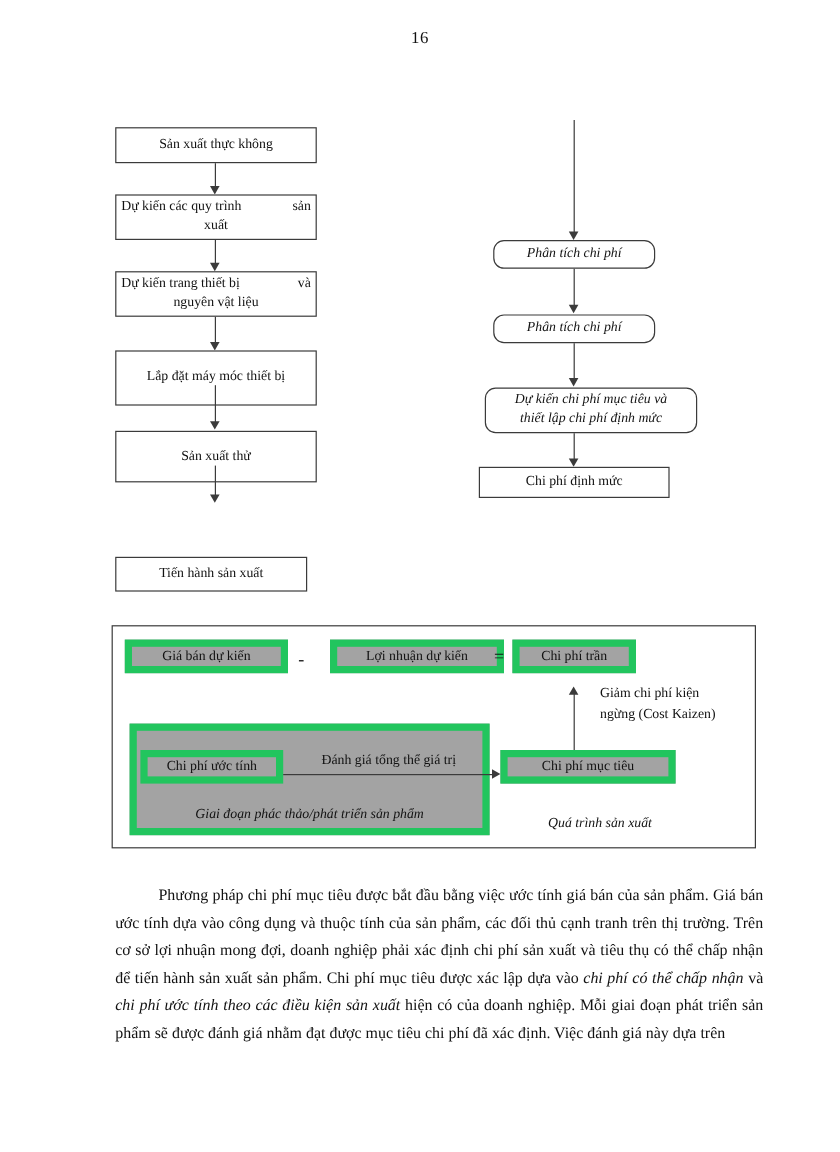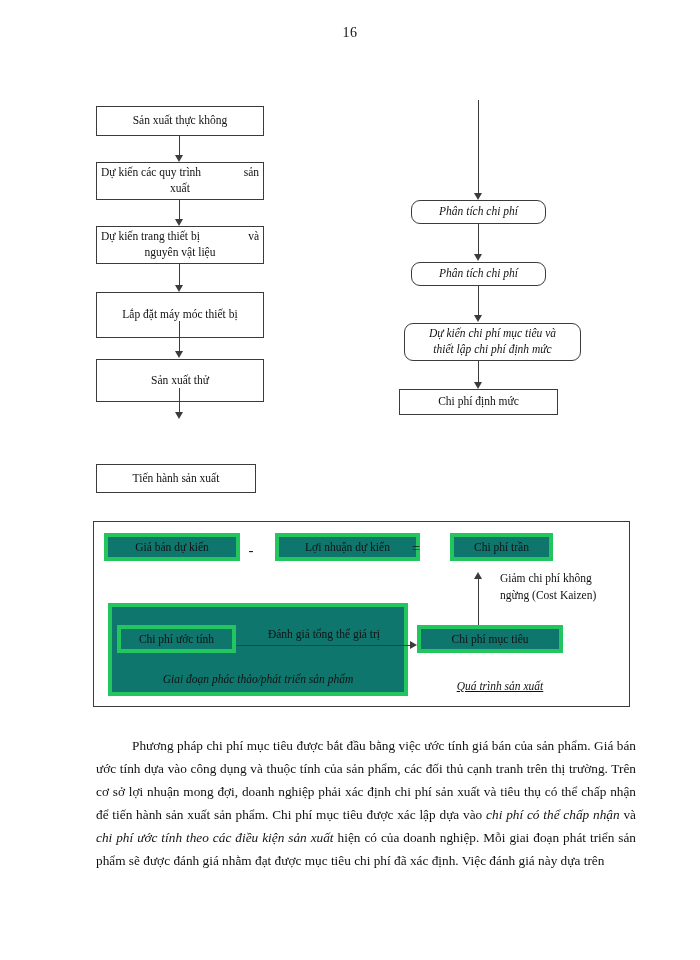--- a/index.html
+++ b/index.html
@@ -109,22 +109,22 @@
   
   .outer-box {
     position: absolute;
     box-sizing: border-box;
     border: 1px solid #3b3b3b;
     background: #ffffff;
   }
   .inner-box {
     position: absolute;
     box-sizing: border-box;
-    border: 4px solid #22c55e;
-    background: #0f766e;
+    border: 6px solid #22c55e;
+    background: #a3a3a3;
   }
   .op-sign {
     position: absolute;
     font-size: 15px;
     text-align: center;
     line-height: 1;
   }
   .free-text {
     position: absolute;
     font-size: 11.5px;
@@ -236,46 +236,46 @@
   </div>
 
   <div class="op-sign" style="left:244px; top:543px; width:14px;">-</div>
 
   <div class="inner-box" style="left:275px; top:533px; width:145px; height:28px; display:flex; align-items:center; justify-content:center; font-size:11.5px;">
     <span>Lợi nhuận dự kiến</span>
   </div>
 
   <div class="op-sign" style="left:409px; top:541px; width:14px;">=</div>
 
-  <div class="inner-box" style="left:450px; top:533px; width:103px; height:28px; display:flex; align-items:center; justify-content:center; font-size:11.5px;">
+  <div class="inner-box" style="left:427px; top:533px; width:103px; height:28px; display:flex; align-items:center; justify-content:center; font-size:11.5px;">
     <span>Chi phí trần</span>
   </div>
 
   <div class="vline" style="left:478px; top:578px; height:60px;"></div>
   <div class="arrow-up" style="left:474px; top:572px;"></div>
 
   <div class="free-text" style="left:500px; top:570px; width:120px;">
-    <div>Giảm chi phí không</div>
+    <div>Giảm chi phí kiện</div>
     <div>ngừng (Cost Kaizen)</div>
   </div>
 
   <div class="inner-box" style="left:108px; top:603px; width:300px; height:93px;"></div>
 
   <div class="inner-box" style="left:117px; top:625px; width:119px; height:28px; display:flex; align-items:center; justify-content:center; font-size:11.5px;">
     <span>Chi phí ước tính</span>
   </div>
 
   <div class="hline" style="left:236px; top:645px; width:175px;"></div>
   <div class="arrow-right" style="left:410px; top:641px;"></div>
 
   <div class="free-text center" style="left:238px; top:626px; width:172px;">Đánh giá tổng thể giá trị</div>
 
   <div class="inner-box" style="left:417px; top:625px; width:146px; height:28px; display:flex; align-items:center; justify-content:center; font-size:11.5px;">
     <span>Chi phí mục tiêu</span>
   </div>
 
   <div class="free-text ital center" style="left:118px; top:671px; width:280px;">Giai đoạn phác thảo/phát triển sản phẩm</div>
 
-  <div class="free-text ital center" style="left:420px; top:678px; width:160px;text-decoration:underline;">Quá trình sản xuất</div>
+  <div class="free-text ital center" style="left:420px; top:678px; width:160px;">Quá trình sản xuất</div>
 
   <p class="para" style="top:722px;"><span>Phương pháp chi phí mục tiêu được bắt đầu bằng việc ước tính giá bán của sản phẩm. Giá bán ước tính dựa vào công dụng và thuộc tính của sản phẩm, các đối thủ cạnh tranh trên thị trường. Trên cơ sở lợi nhuận mong đợi, doanh nghiệp phải xác định chi phí sản xuất và tiêu thụ có thể chấp nhận để tiến hành sản xuất sản phẩm. Chi phí mục tiêu được xác lập dựa vào </span><i>chi phí có thể chấp nhận</i><span> và </span><i>chi phí ước tính theo các điều kiện sản xuất</i><span> hiện có của doanh nghiệp. Mỗi giai đoạn phát triển sản phẩm sẽ được đánh giá nhằm đạt được mục tiêu chi phí đã xác định. Việc đánh giá này dựa trên</span></p>
 
 </div>
 
 </body></html>

